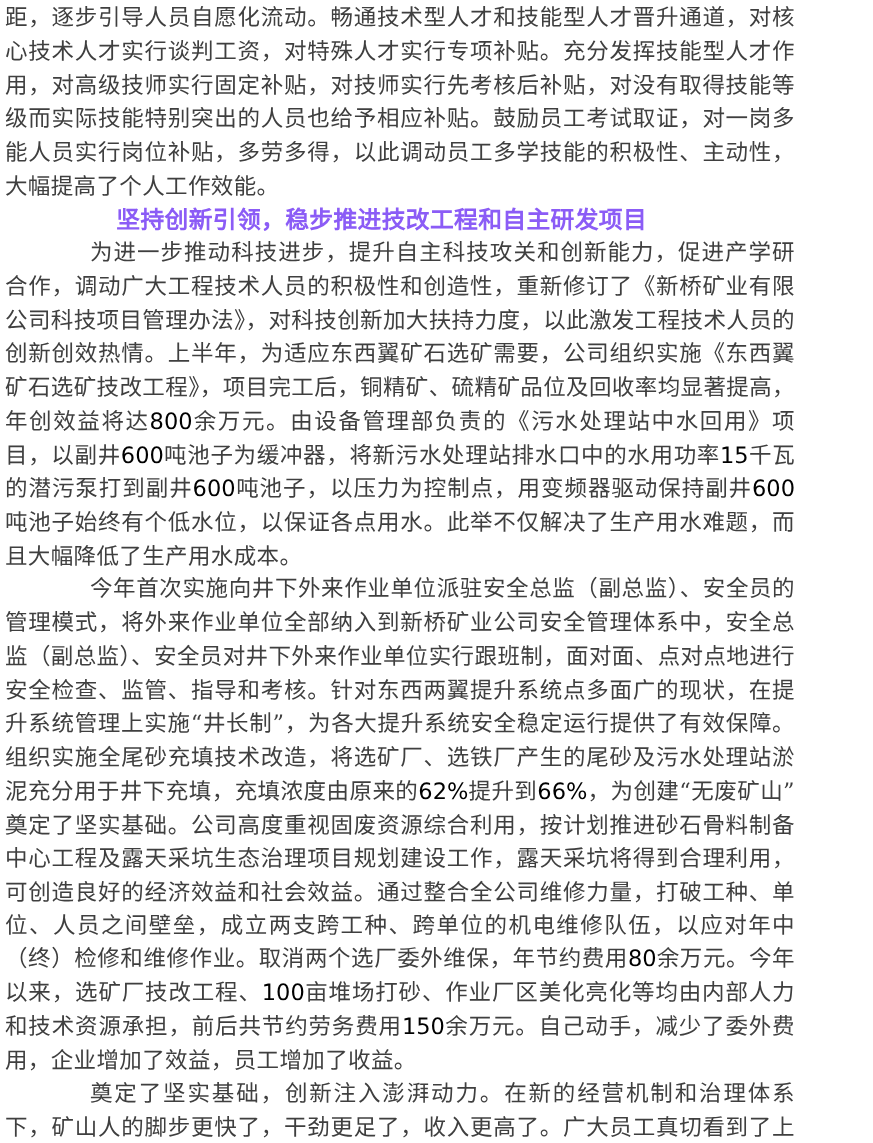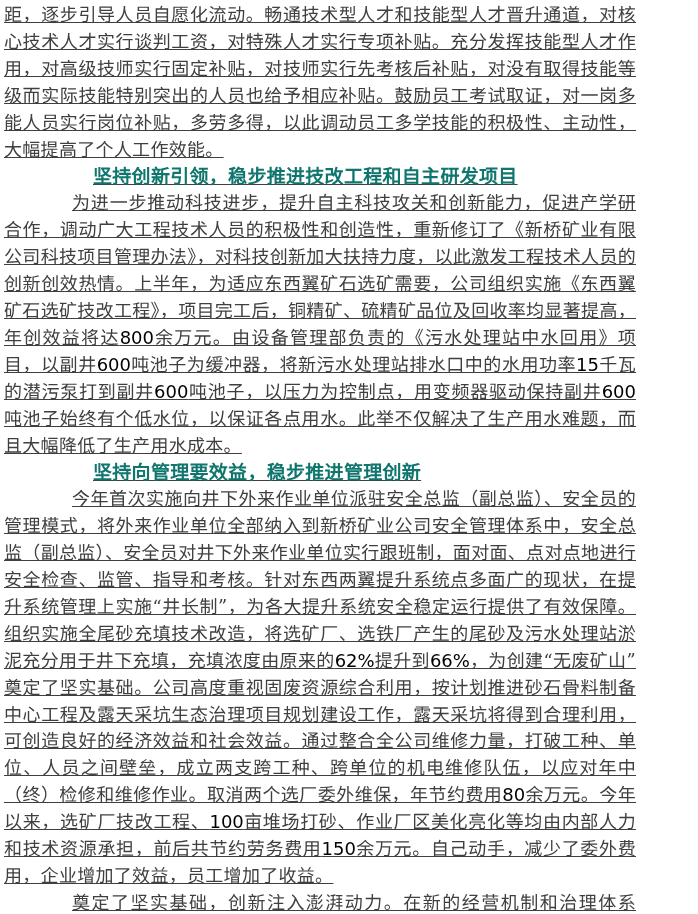--- a/index.html
+++ b/index.html
@@ -16,33 +16,32 @@
     box-sizing: border-box;
     width: 638px;
     height: 914px;
     padding: 2px 2px 0 4px;
     font-family: "DejaVu Serif", "Liberation Serif", serif;
     font-size: 18px;
     line-height: 26.9px;
     color: #3f3f3f;
     text-align: justify;
     letter-spacing: 0.3px;
-    text-decoration: underline;
   }
   .article p {
     margin: 0;
     padding: 0;
   }
   p.body.indent {
     text-indent: 68px;
   }
   p.heading {
     font-weight: bold;
     font-size: 19px;
-    color: #0f766e;
+    color: #8b5cf6;
     text-align: left;
     text-indent: 89px;
   }
   .num {
     color: #000000;
     font-family: "DejaVu Sans", "Liberation Sans", sans-serif;
     letter-spacing: 0;
   }
   .bold {
     font-weight: bold;
@@ -50,16 +49,15 @@
   }
   .normal {}
 </style>
 </head>
 <body>
 
 <div class="article">
     <p class="body"><span class="normal">距，逐步引导人员自愿化流动。畅通技术型人才和技能型人才晋升通道，对核心技术人才实行谈判工资，对特殊人才实行专项补贴。充分发挥技能型人才作用，对高级技师实行固定补贴，对技师实行先考核后补贴，对没有取得技能等级而实际技能特别突出的人员也给予相应补贴。鼓励员工考试取证，对一岗多能人员实行岗位补贴，多劳多得，以此调动员工多学技能的积极性、主动性，大幅提高了个人工作效能。</span></p>
     <p class="heading"><span class="normal">坚持创新引领，稳步推进技改工程和自主研发项目</span></p>
     <p class="body indent"><span class="normal">为进一步推动科技进步，提升自主科技攻关和创新能力，促进产学研合作，调动广大工程技术人员的积极性和创造性，重新修订了《新桥矿业有限公司科技项目管理办法》，对科技创新加大扶持力度，以此激发工程技术人员的创新创效热情。上半年，为适应东西翼矿石选矿需要，公司组织实施《东西翼矿石选矿技改工程》，项目完工后，铜精矿、硫精矿品位及回收率均显著提高，年创效益将达</span><span class="num">800</span><span class="normal">余万元。由设备管理部负责的《污水处理站中水回用》项目，以副井</span><span class="num">600</span><span class="normal">吨池子为缓冲器，将新污水处理站排水口中的水用功率</span><span class="num">15</span><span class="normal">千瓦的潜污泵打到副井</span><span class="num">600</span><span class="normal">吨池子，以压力为控制点，用变频器驱动保持副井</span><span class="num">600</span><span class="normal">吨池子始终有个低水位，以保证各点用水。此举不仅解决了生产用水难题，而且大幅降低了生产用水成本。</span></p>
-    <p class="heading"><span class="normal">坚持向管理要效益，稳步推进管理创新</span></p>
     <p class="body indent"><span class="normal">今年首次实施向井下外来作业单位派驻安全总监（副总监）、安全员的管理模式，将外来作业单位全部纳入到新桥矿业公司安全管理体系中，安全总监（副总监）、安全员对井下外来作业单位实行跟班制，面对面、点对点地进行安全检查、监管、指导和考核。针对东西两翼提升系统点多面广的现状，在提升系统管理上实施“井长制”，为各大提升系统安全稳定运行提供了有效保障。组织实施全尾砂充填技术改造，将选矿厂、选铁厂产生的尾砂及污水处理站淤泥充分用于井下充填，充填浓度由原来的</span><span class="num">62%</span><span class="normal">提升到</span><span class="num">66%</span><span class="normal">，为创建“无废矿山”奠定了坚实基础。公司高度重视固废资源综合利用，按计划推进砂石骨料制备中心工程及露天采坑生态治理项目规划建设工作，露天采坑将得到合理利用，可创造良好的经济效益和社会效益。通过整合全公司维修力量，打破工种、单位、人员之间壁垒，成立两支跨工种、跨单位的机电维修队伍，以应对年中（终）检修和维修作业。取消两个选厂委外维保，年节约费用</span><span class="num">80</span><span class="normal">余万元。今年以来，选矿厂技改工程、</span><span class="num">100</span><span class="normal">亩堆场打砂、作业厂区美化亮化等均由内部人力和技术资源承担，前后共节约劳务费用</span><span class="num">150</span><span class="normal">余万元。自己动手，减少了委外费用，企业增加了效益，员工增加了收益。</span></p>
     <p class="body indent"><span class="normal">奠定了坚实基础，创新注入澎湃动力。在新的经营机制和治理体系下，矿山人的脚步更快了，干劲更足了，收入更高了。广大员工真切看到了上上下下的变化，看到了改革创新的“红利”，看到了矿山面貌一天天变新变美，对矿山的未来有了更好的憧憬。</span><span class="bold">肖邦魁</span></p>
   </div>
 
 </body></html>

